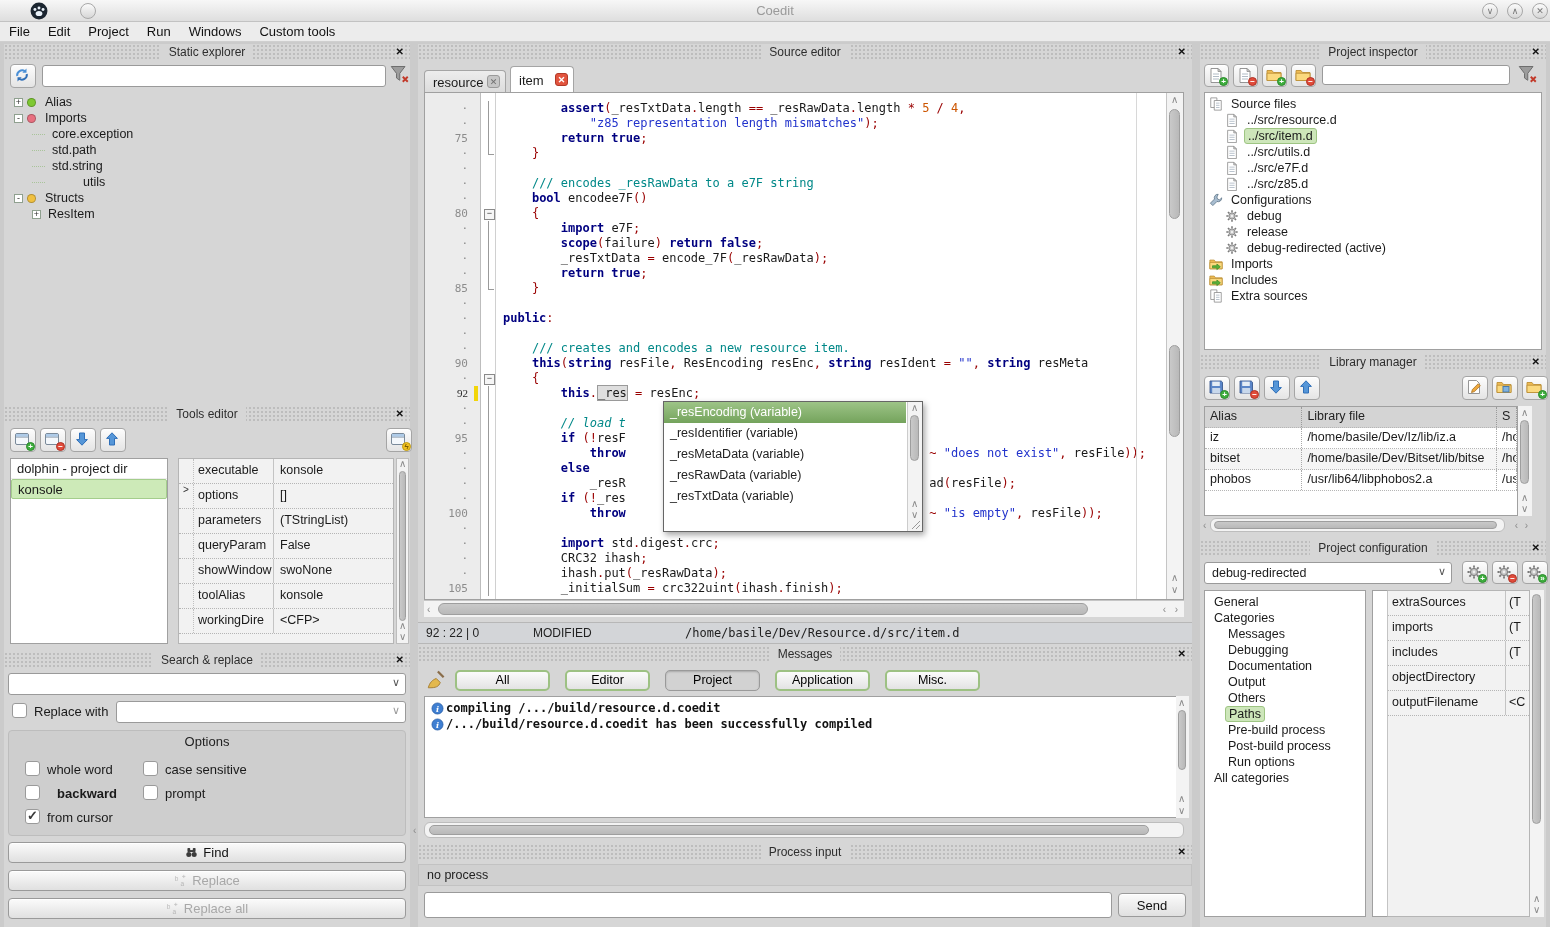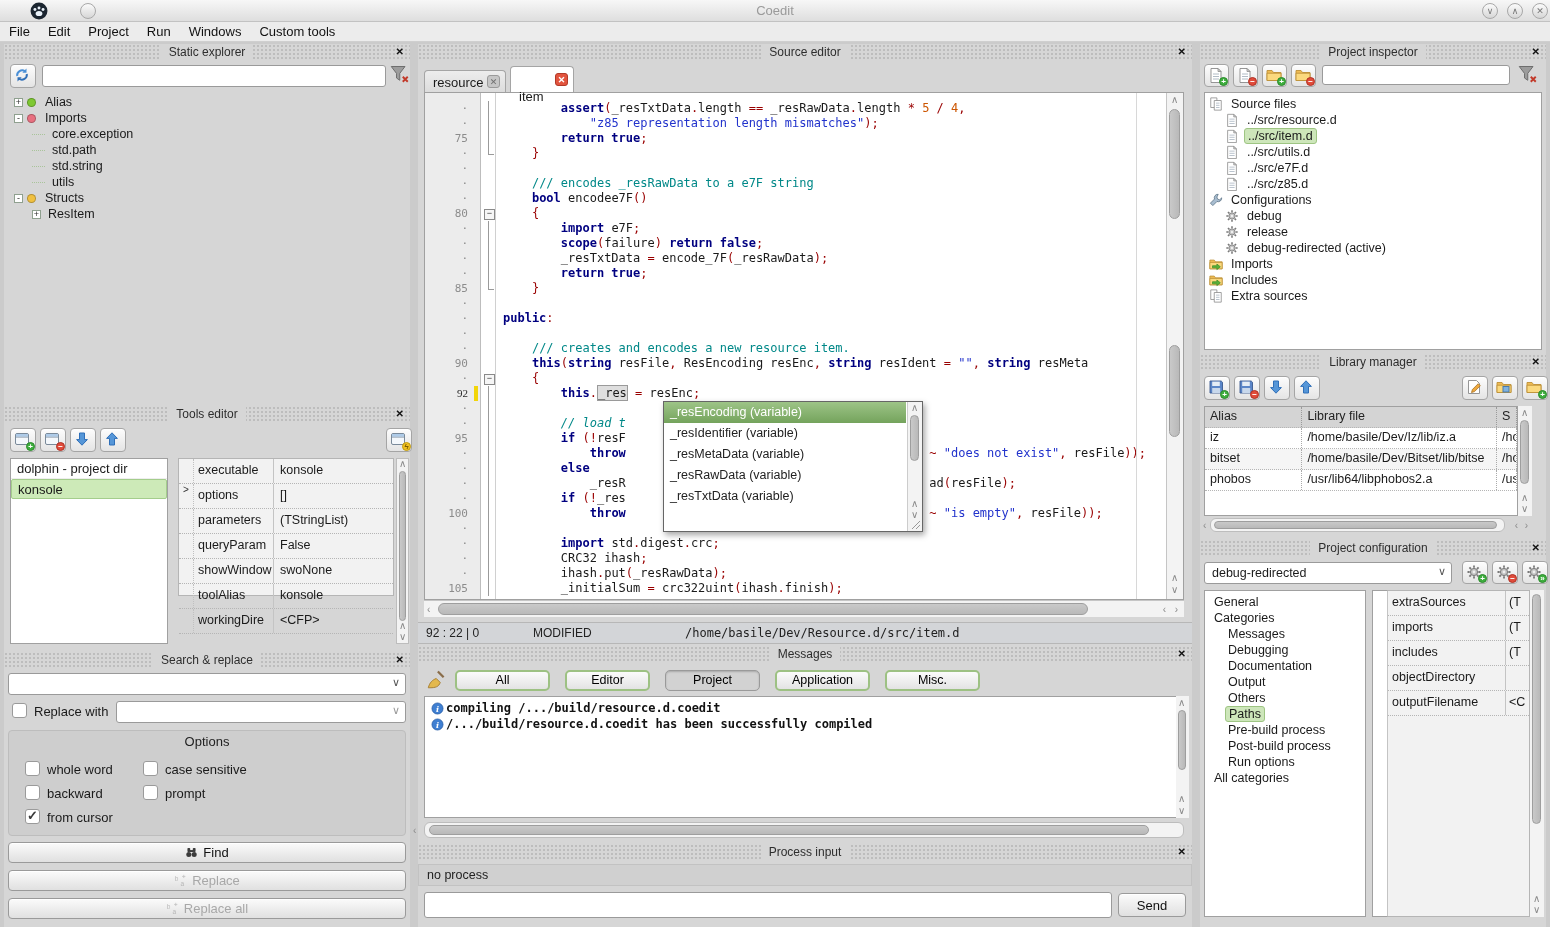--- a/index.html
+++ b/index.html
@@ -195,21 +195,21 @@
         <span class="lbl">core.exception</span>
       </div>
       <div class="tree-row" style="padding-left: 22px;">
         <span style="width: 13px; flex: 0 0 auto; border-bottom: 1px dotted rgb(169, 196, 154); height: 1px; margin-right: 4px;"></span>
         <span class="lbl">std.path</span>
       </div>
       <div class="tree-row" style="padding-left: 22px;">
         <span style="width: 13px; flex: 0 0 auto; border-bottom: 1px dotted rgb(169, 196, 154); height: 1px; margin-right: 4px;"></span>
         <span class="lbl">std.string</span>
       </div>
-      <div class="tree-row" style="padding-left: 22px;">
+      <div class="tree-row" style="padding-left: 22px; gap: 31px;">
         <span style="width: 13px; flex: 0 0 auto; border-bottom: 1px dotted rgb(169, 196, 154); height: 1px; margin-right: 4px;"></span>
         <span class="lbl">utils</span>
       </div>
       <div class="tree-row" style="padding-left: 4px;">
         <span class="tg">-</span>
         <span class="bullet" style="background: rgb(240, 192, 64);"></span>
         <span class="lbl">Structs</span>
       </div>
       <div class="tree-row" style="padding-left: 22px;">
         <span class="tg">+</span>
@@ -264,21 +264,21 @@
           <path d="M1.5 6h13" stroke="#7a8a9a"></path>
           <rect x="2" y="3" width="12" height="2.6" fill="#aecbe8"></rect>
         </svg>
       </span>
       <span class="badge y">ϟ</span>
     </button>
   <div class="abs inset" id="te-list" style="left:6px;top:52px;width:158px;height:186px;">
       <div class="list-item">dolphin - project dir</div>
       <div class="list-item sel">konsole</div>
     </div>
-  <div class="abs" id="te-grid" style="left:174px;top:52px;width:216px;height:138px;background:#f2f2f2;border:1px solid #b5b5b5;">
+  <div class="abs" id="te-grid" style="left:174px;top:52px;width:216px;height:186px;background:#f2f2f2;border:1px solid #b5b5b5;">
       <div class="pgrid-row" style="height: 25px;">
         <span class="mk"></span>
         <span class="pn" style="width: 80px;">executable</span>
         <span class="pv" style="flex: 1 1 0%;">konsole</span>
       </div>
       <div class="pgrid-row" style="height: 25px;">
         <span class="mk">&gt;</span>
         <span class="pn" style="width: 80px;">options</span>
         <span class="pv" style="flex: 1 1 0%;">[]</span>
       </div>
@@ -329,21 +329,21 @@
   <div class="combo" style="left:112px;top:49px;width:290px;height:22px;">
       <span class="chev" style="color:#999;">∨</span>
     </div>
   <div class="abs" style="left:4px;top:78px;width:398px;height:106px;background:#cecece;border:1px solid #bdbdbd;border-radius:4px;">
     <div style="text-align:center;font-size:13px;color:#222;padding-top:3px;">Options</div>
     <span class="cb" id="cb0" style="left:16px;top:30px;"></span>
     <span class="cblabel" style="left:38px;top:31px;">whole word</span>
     <span class="cb" id="cb1" style="left:134px;top:30px;"></span>
     <span class="cblabel" style="left:156px;top:31px;">case sensitive</span>
     <span class="cb" id="cb2" style="left:16px;top:54px;"></span>
-    <span class="cblabel" style="left:38px;top:55px;">backward</span>
+    <span class="cblabel" style="left:48px;top:55px;font-weight:bold;">backward</span>
     <span class="cb" id="cb3" style="left:134px;top:54px;"></span>
     <span class="cblabel" style="left:156px;top:55px;">prompt</span>
     <span class="cb checked" id="cb4" style="left:16px;top:78px;"></span>
     <span class="cblabel" style="left:38px;top:79px;">from cursor</span>
   </div>
   <button class="btn3d abs" style="left:4px;top:190px;width:398px;height:21px;">
     <span style="display:inline-block;width:13px;height:13px;vertical-align:-2px;margin-right:5px;"><svg viewBox="0 0 16 16" style="width: 100%; height: 100%;">
           <rect x="3" y="2.5" width="3.4" height="5" rx="1" fill="#3c3c3c"></rect>
           <rect x="9.6" y="2.5" width="3.4" height="5" rx="1" fill="#3c3c3c"></rect>
           <rect x="6" y="5" width="4" height="2.4" fill="#3c3c3c"></rect>
@@ -371,21 +371,21 @@
   <div class="panel-header">
     <span class="pt">Source editor</span>
     <span class="px">✕</span>
   </div>
 
   <div class="tab" style="left:6px;top:26px;width:82px;height:22px;background:linear-gradient(#ededed,#dcdcdc);">
     <span class="tl">resource</span>
     <span class="tab-close gray" style="right:5px;top:4px;">✕</span>
   </div>
   <div class="tab" style="left:92px;top:22px;width:64px;height:26px;background:#fff;z-index:2;">
-    <span class="tl" style="top:22px;">item</span>
+    <span class="tl" style="top:6px;">item</span>
     <span class="tab-close red" style="right:5px;top:6px;">✕</span>
   </div>
 
   <div class="abs inset" style="left:6px;top:48px;width:760px;height:508px;">
     <div class="abs" id="ed-gutter" style="left:0;top:0;width:56px;height:506px;background:#ececec;border-right:1px solid #bdbdbd;padding-top:8px;">
         <div class="g-cell">·</div>
         <div class="g-cell">·</div>
         <div class="g-cell">75</div>
         <div class="g-cell">·</div>
         <div class="g-cell">·</div>

